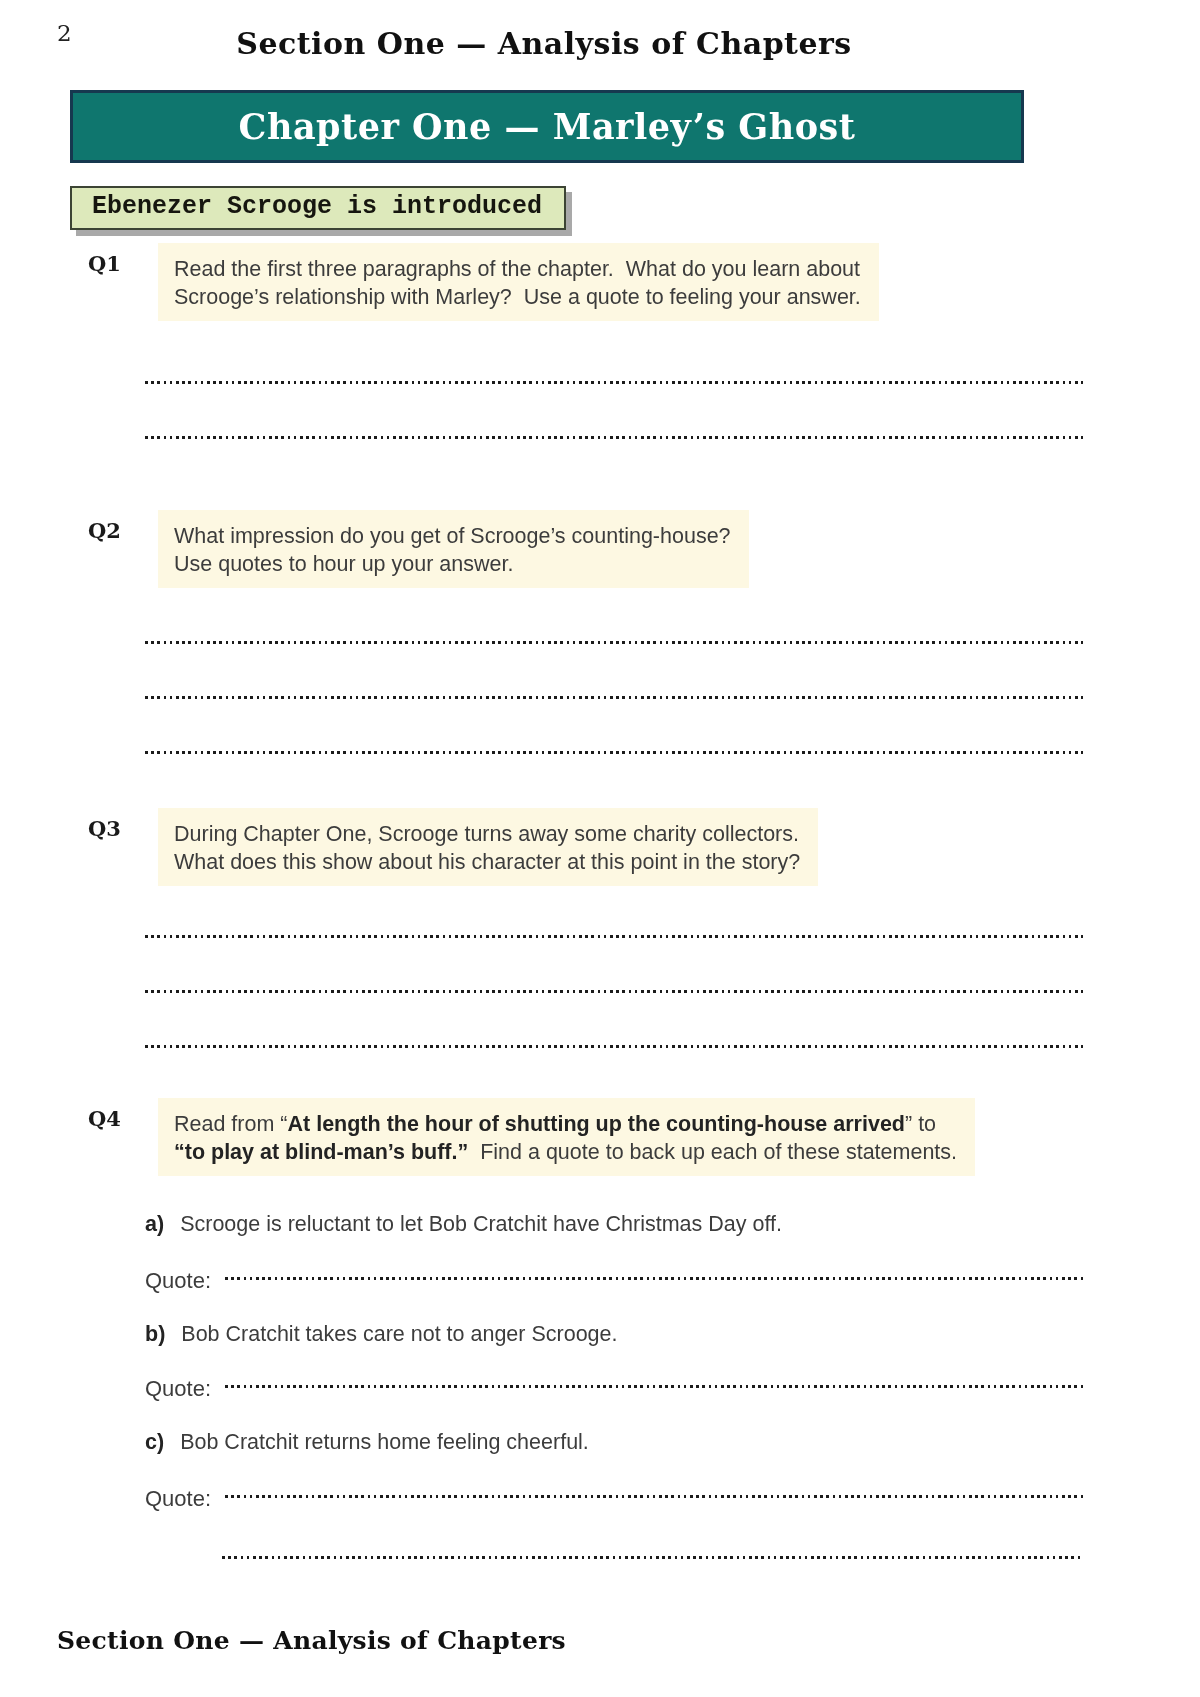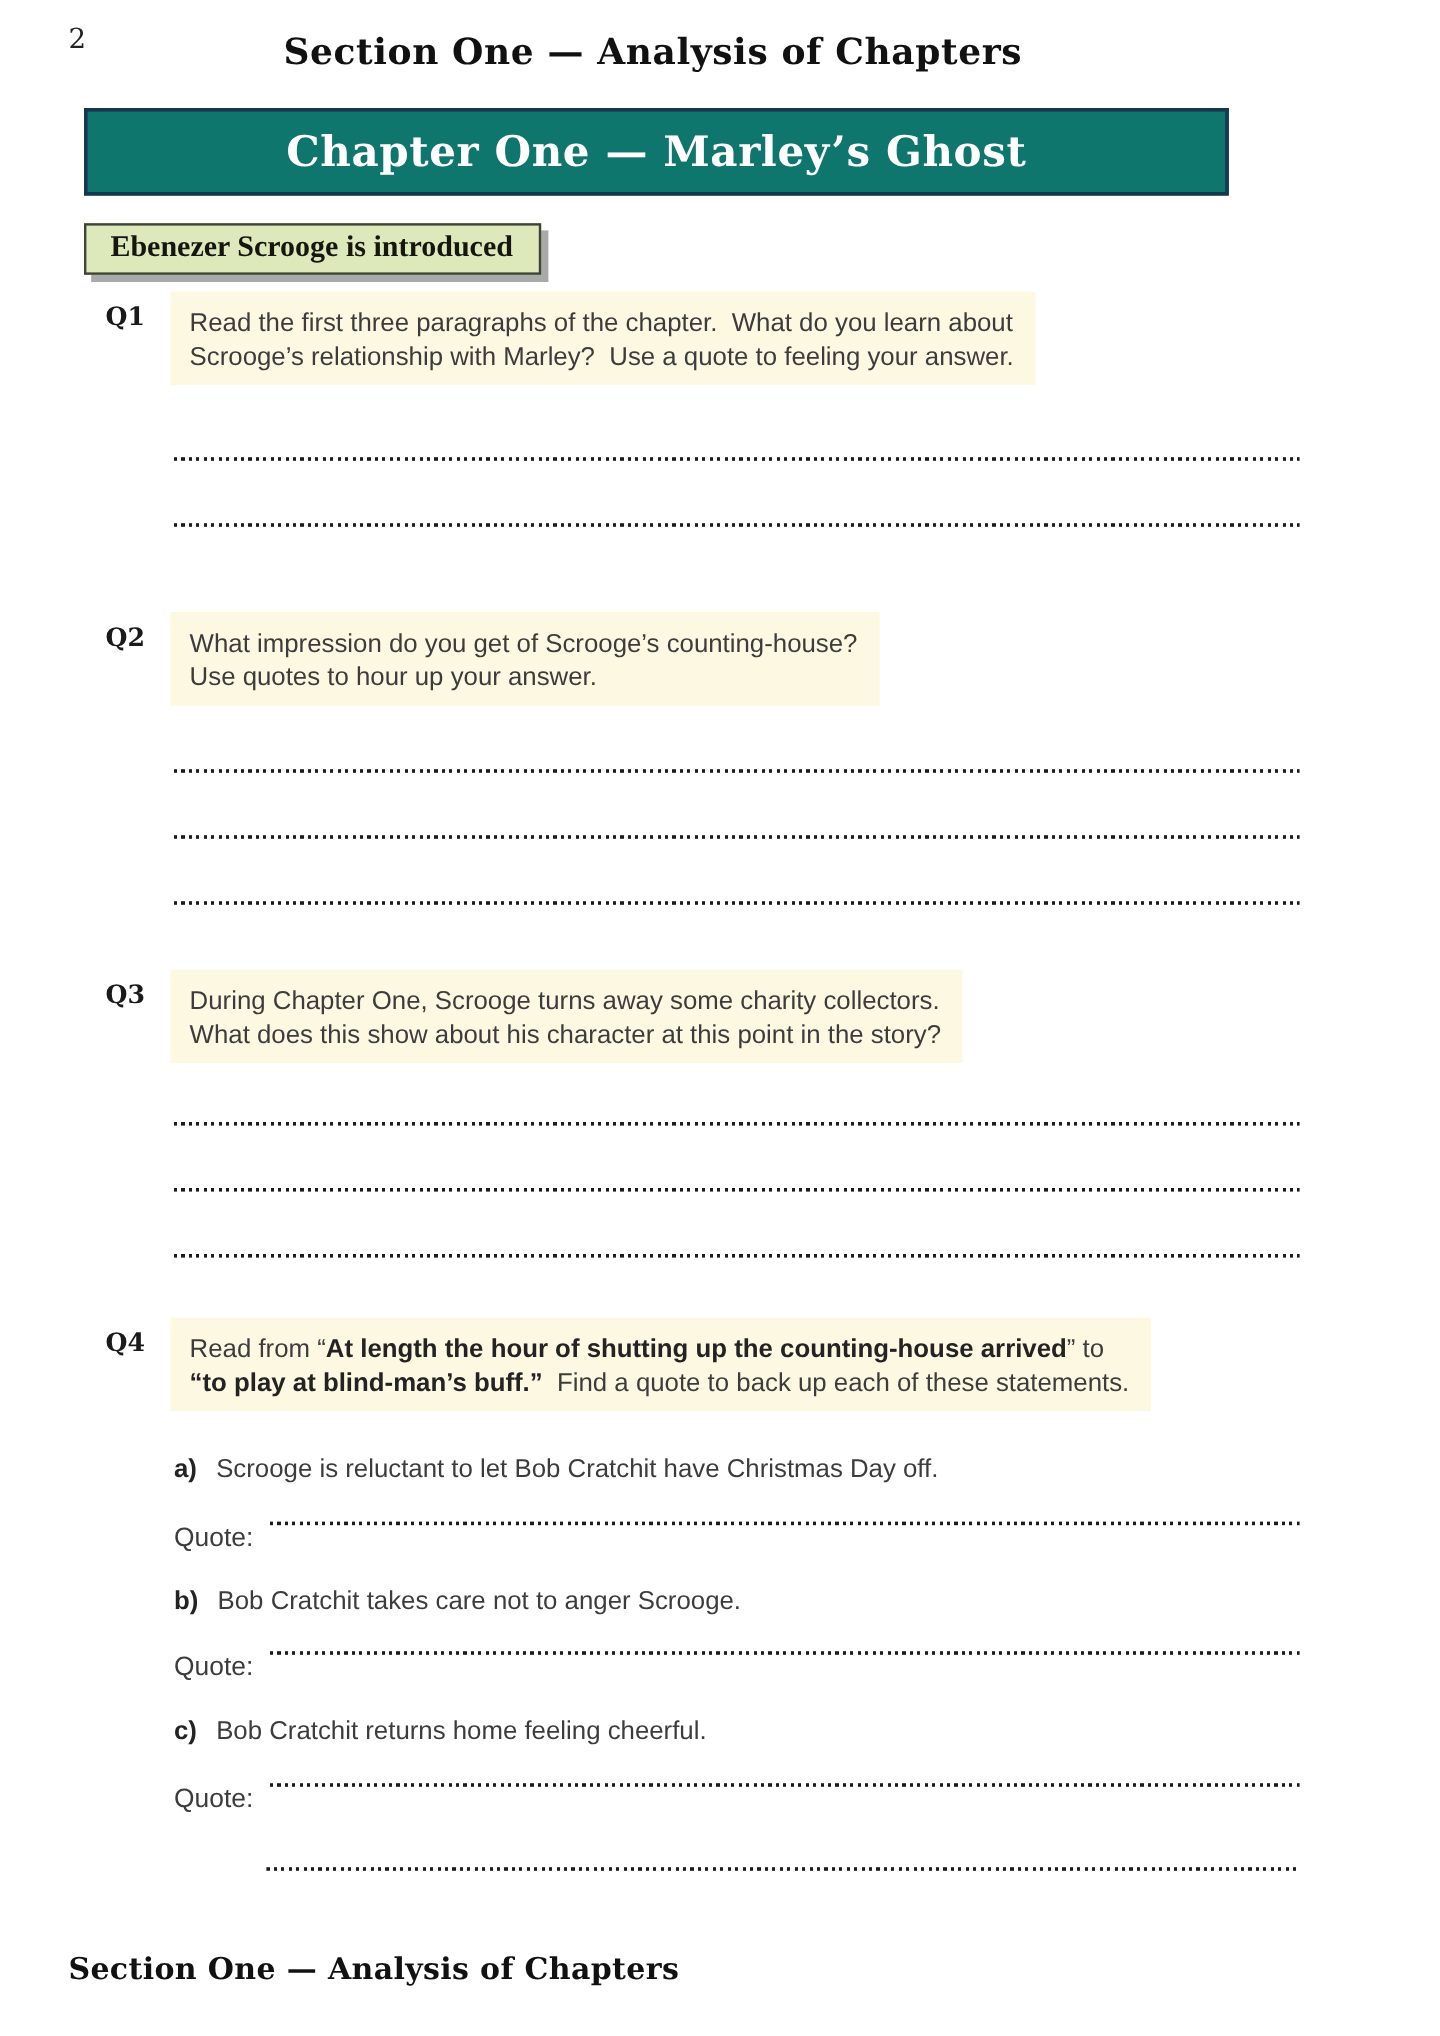--- a/index.html
+++ b/index.html
@@ -35,27 +35,27 @@
     font-family:"DejaVu Serif", serif;
     font-weight:bold;font-size:35px;color:#ffffff;
     letter-spacing:0.5px;
   }
   .topic-heading{
     position:absolute;left:70px;top:186px;
     background:#dde9bb;
     border:2px solid #3c4434;
     box-shadow:6px 6px 0 #a9a9a9;
     padding:4px 22px 7px 20px;
-    font-family:Liberation Serif, serif;
+    font-family:Liberation Mono, monospace;
     font-weight:bold;font-size:25px;color:#16160f;
   }
 
   .question{
     position:absolute;left:88px;
-    display:flex;align-items:flex-start;gap:18px;
+    display:flex;align-items:flex-start;gap:34px;
   }
   .qlabel{
     font-family:"DejaVu Serif", serif;
     font-weight:bold;font-size:21px;color:#1a1a1a;
     padding-top:8px;min-width:36px;
   }
   .qtext{
     background:#fdf8e2;
     padding:12px 18px 10px 16px;
     font-size:21.5px;line-height:28px;
@@ -70,21 +70,21 @@
   .dotline.short{left:222px;width:861px;}
 
   .subitem{
     position:absolute;left:145px;
     display:flex;align-items:baseline;gap:16px;
     font-size:21.5px;
   }
   .sublabel{font-weight:bold;color:#232323;}
   .quote-row{
     position:absolute;left:145px;width:938px;
-    display:flex;align-items:flex-start;gap:14px;
+    display:flex;align-items:center;gap:14px;
     font-size:22px;
   }
   .quote-row .dots{
     flex:1;height:3px;margin-bottom:5px;
     background:repeating-linear-gradient(90deg,#1b1b1b 0,#1b1b1b 2.6px,transparent 2.6px,transparent 6.2px);
   }
   .page-footer{
     position:absolute;left:57px;top:1626px;
     font-family:"DejaVu Serif", serif;
     font-weight:bold;font-size:25px;color:#111;

